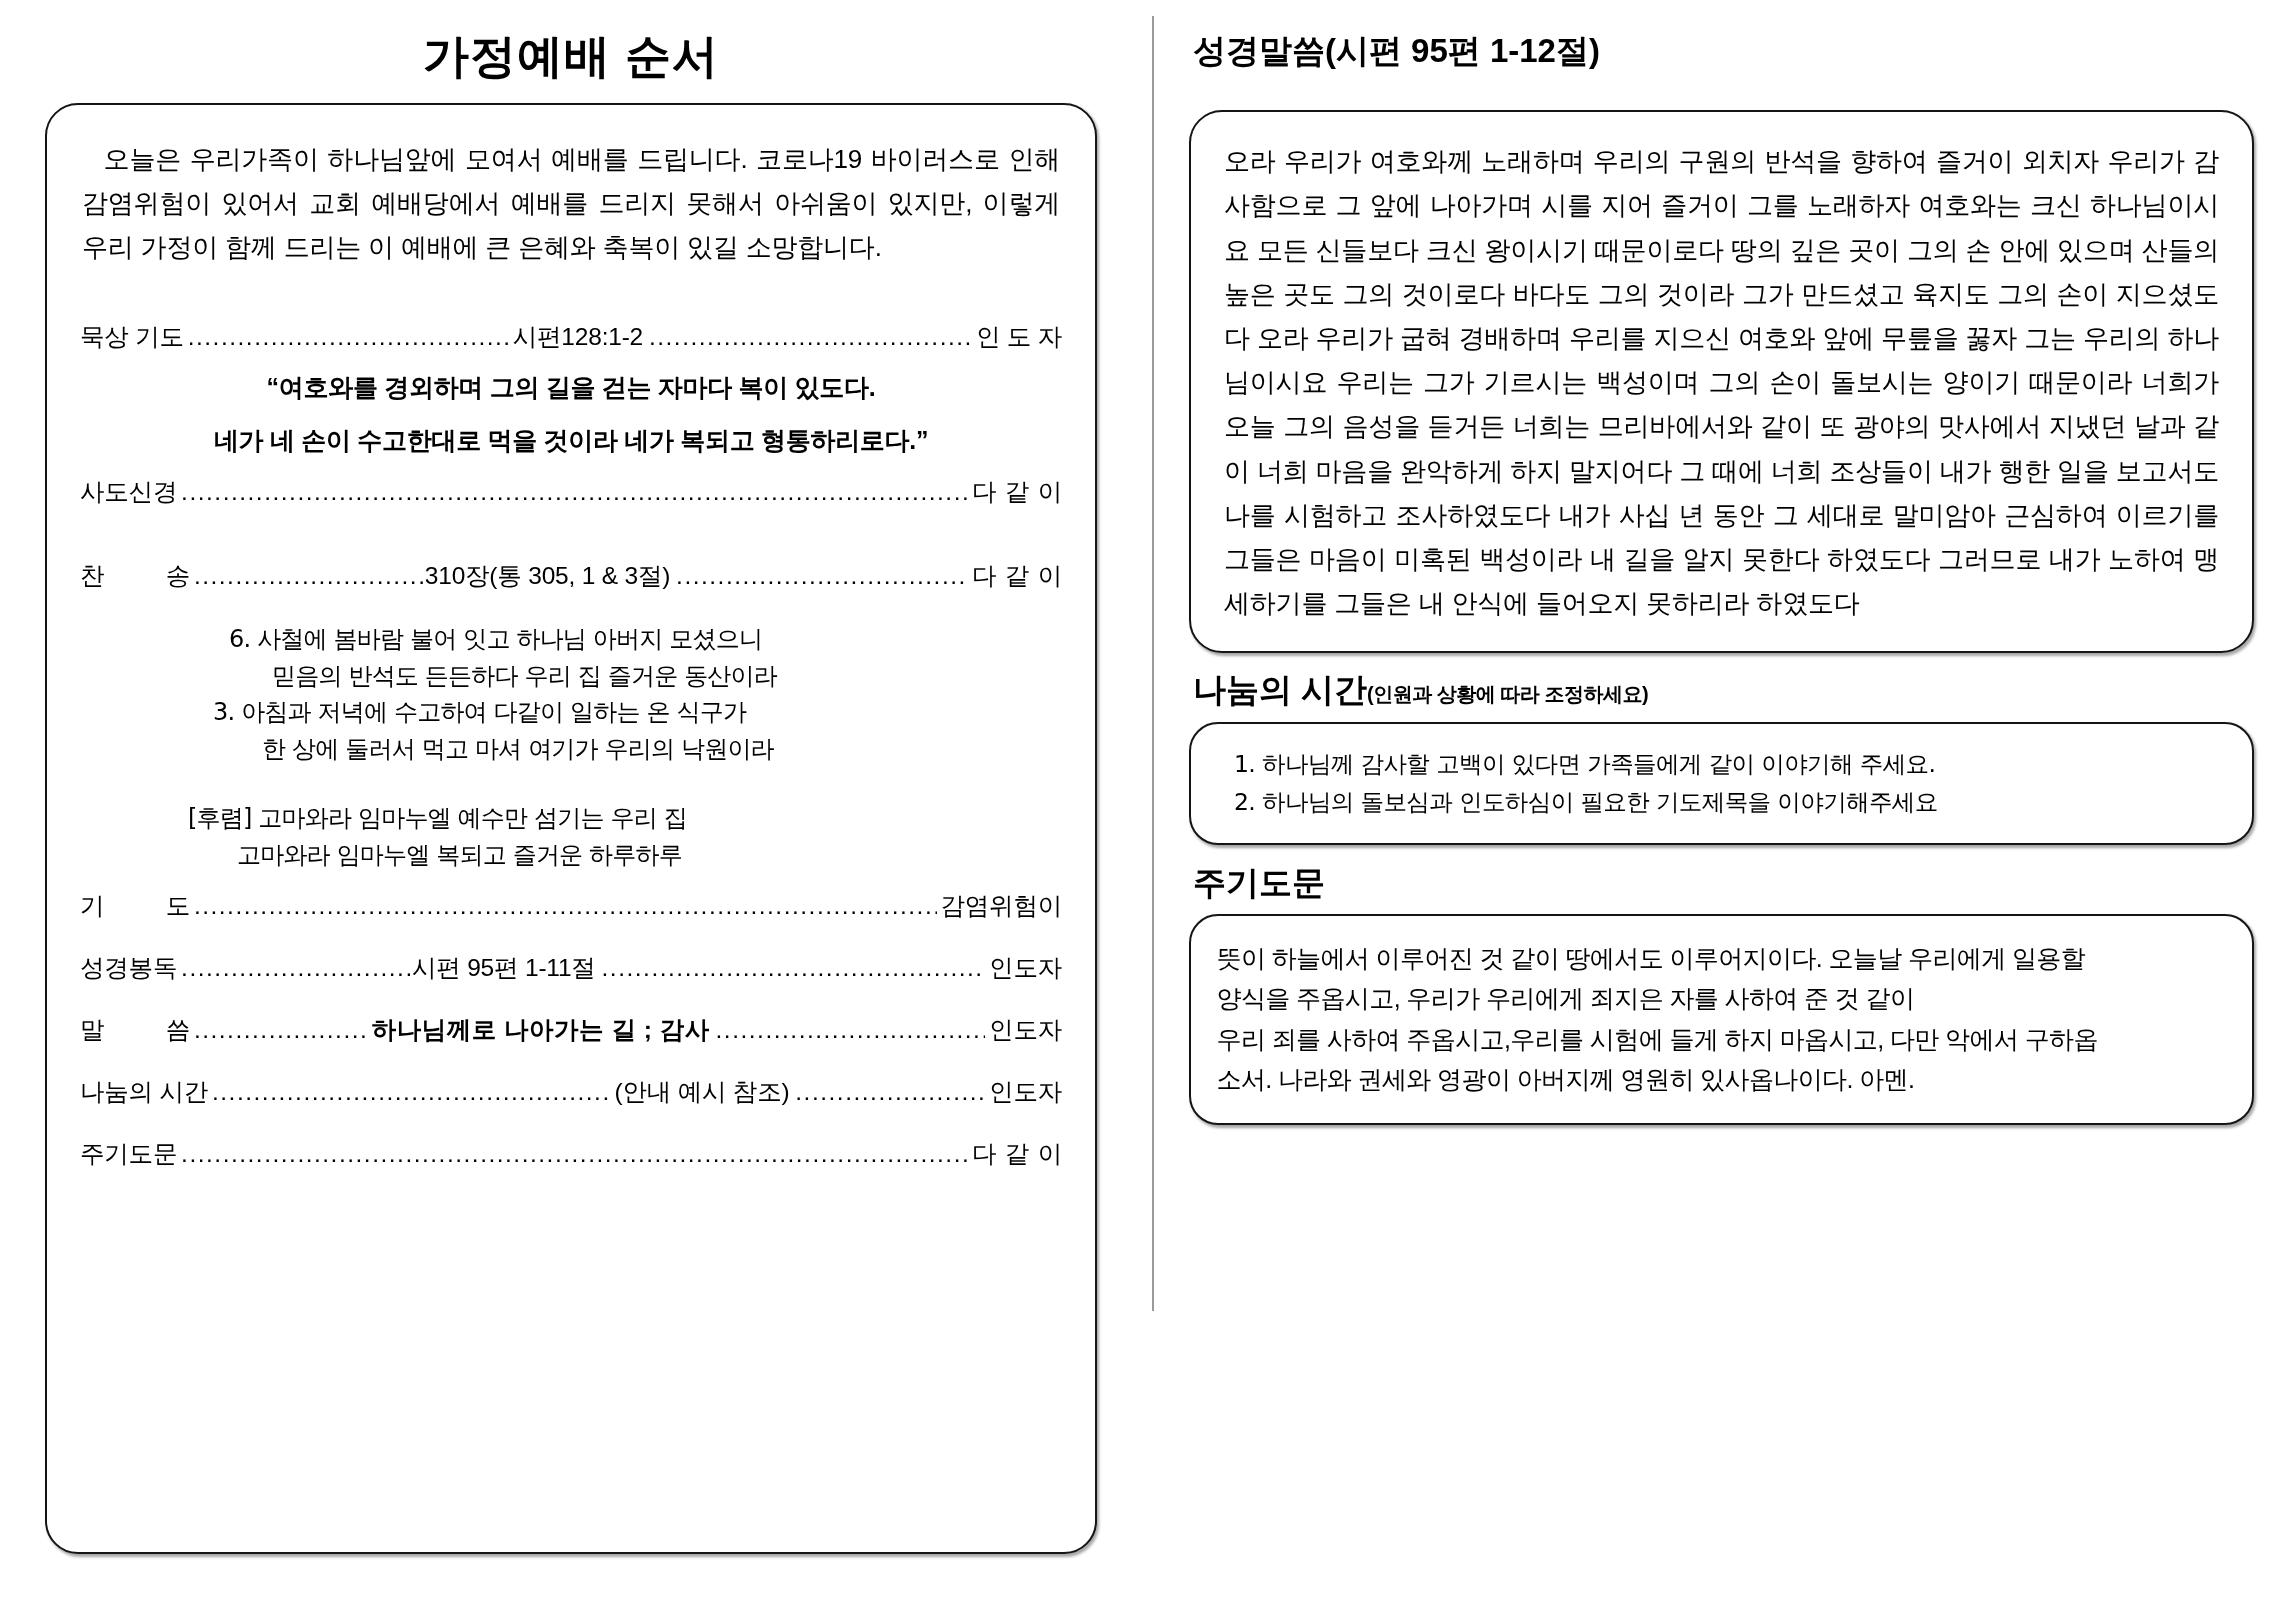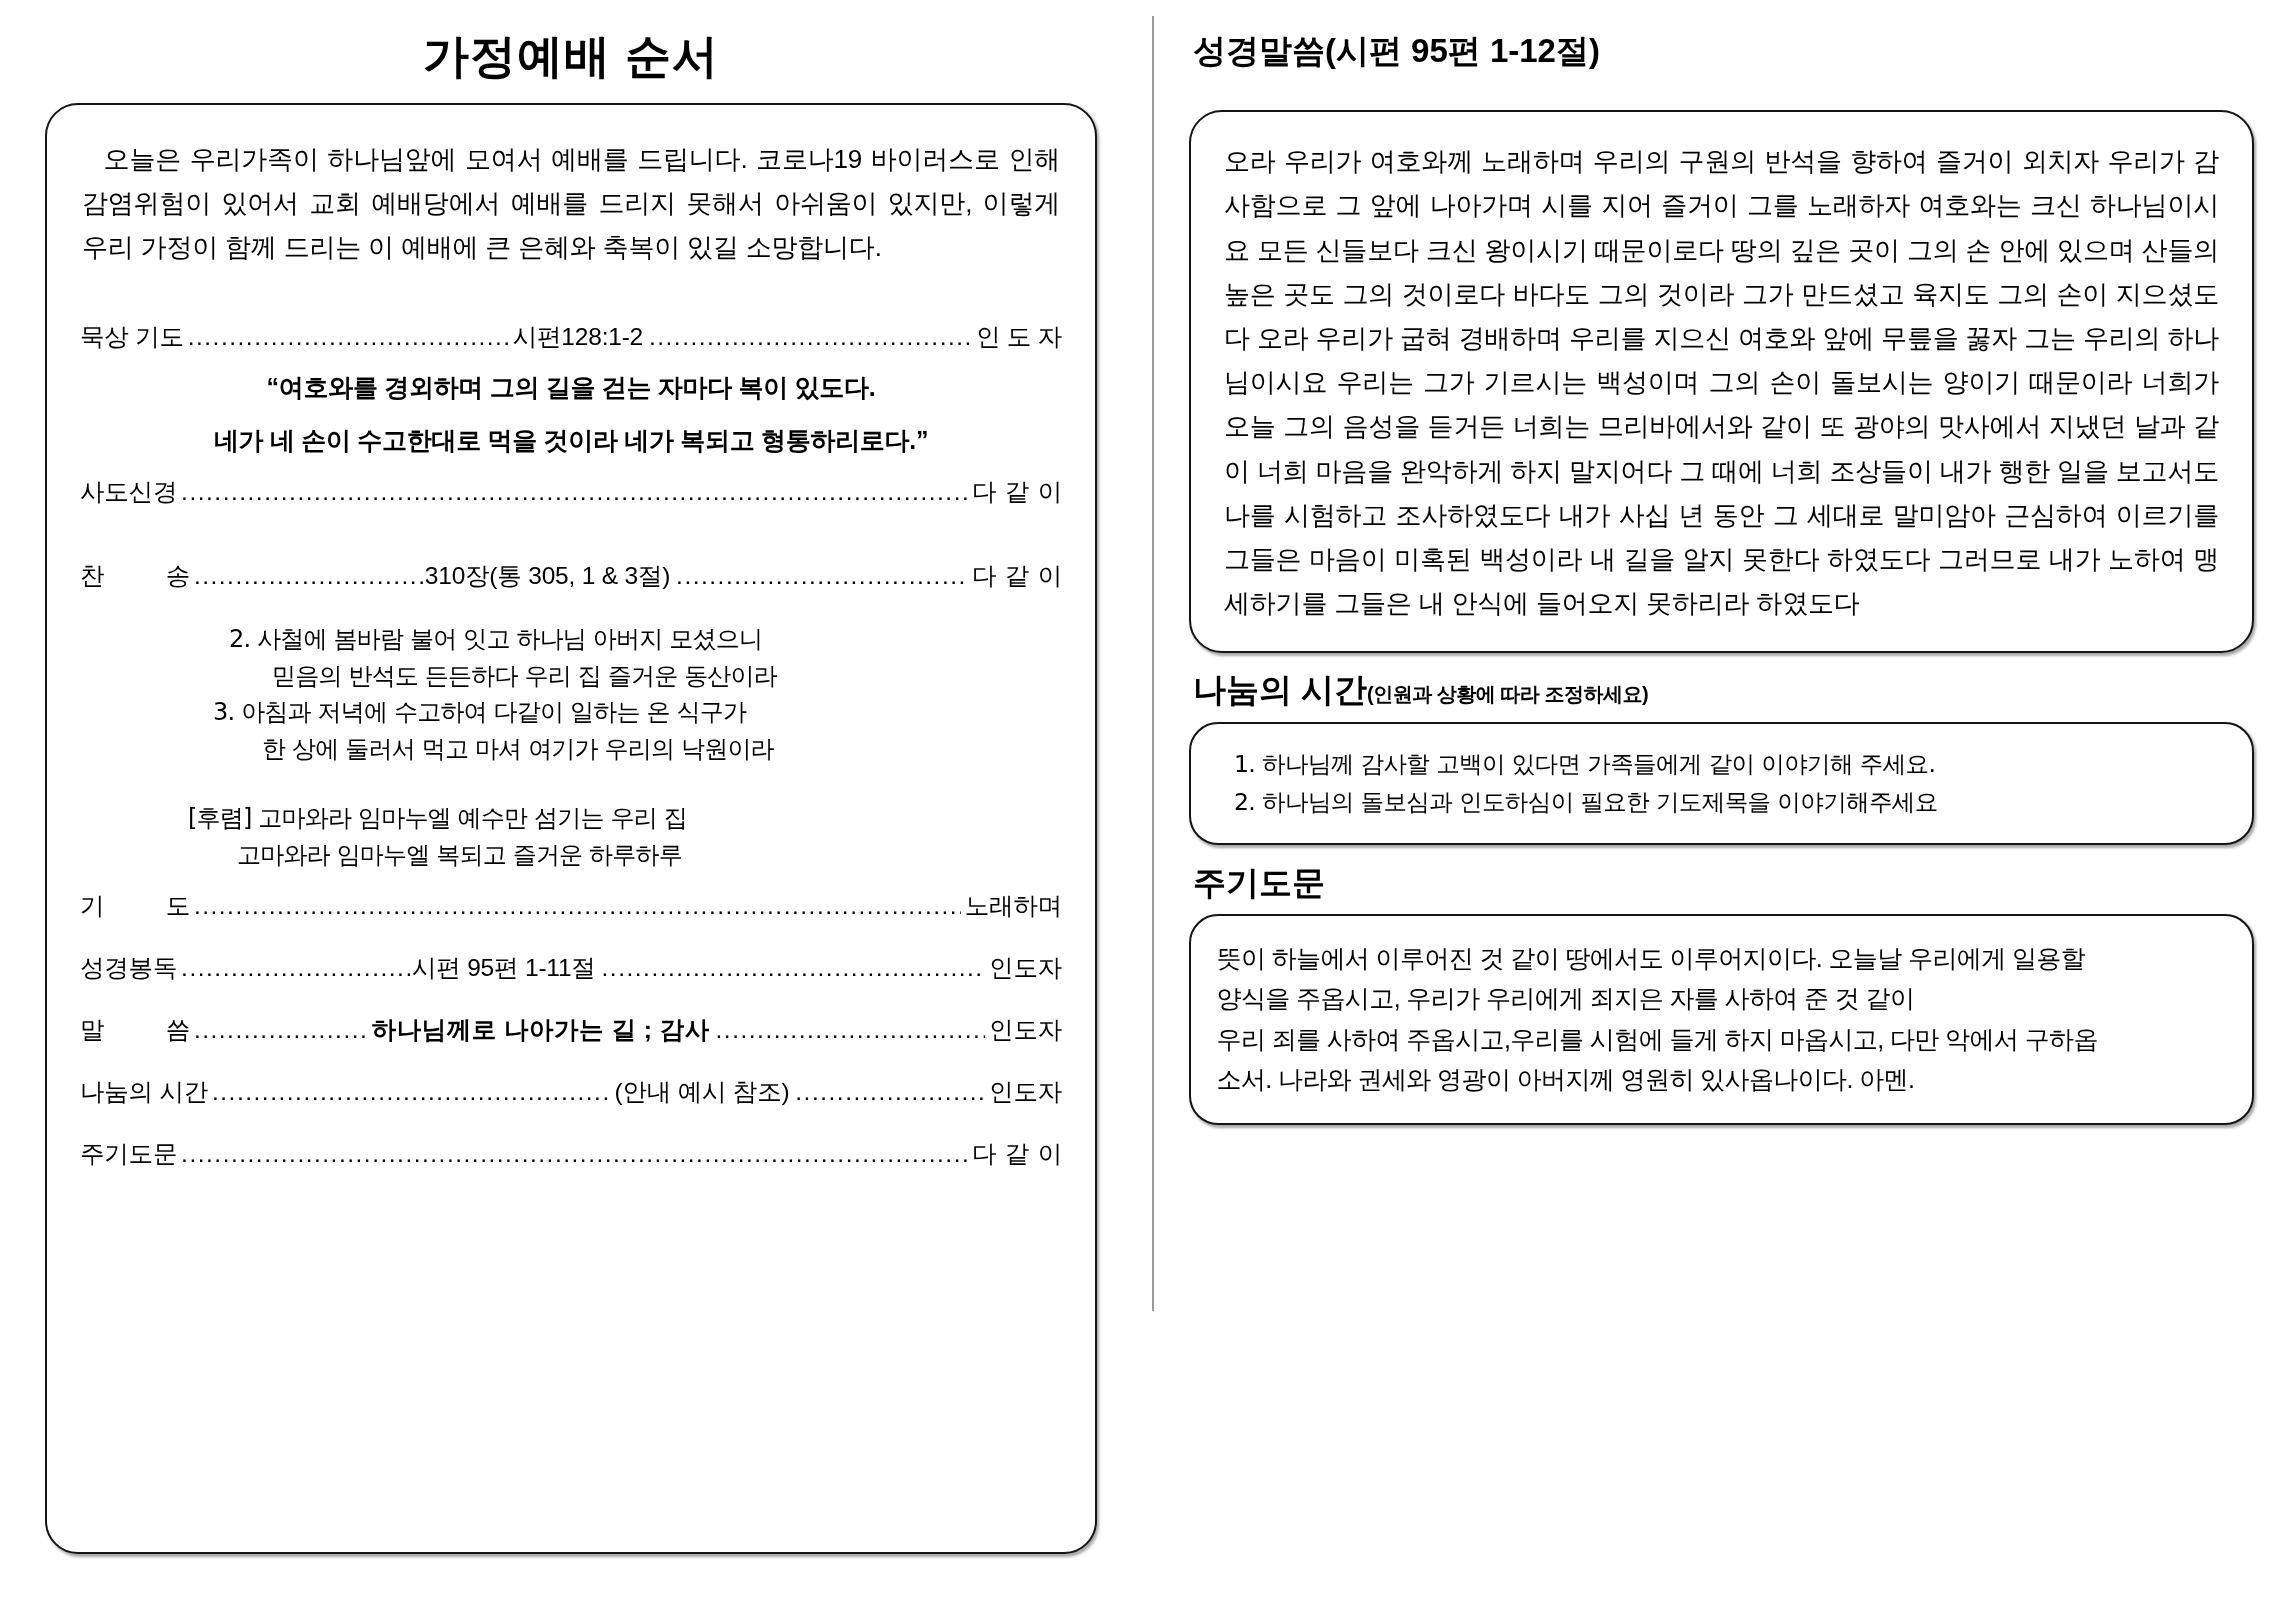--- a/index.html
+++ b/index.html
@@ -244,35 +244,35 @@
         <span class="lbl spread">찬   송</span>
         <span class="dots short">................................................................................................................................................................</span>
         <span class="mid">310장(통 305, 1 &amp; 3절)</span>
         <span class="dots">................................................................................................................................................................</span>
         <span class="role spread">다 같 이</span>
       </div>
 
       <div class="spacer-md"></div>
 
       <div class="hymn">
-        <div class="l1">2. 사철에 봄바람 불어 잇고 하나님 아버지 모셨으니</div>
+        <div class="l1">6. 사철에 봄바람 불어 잇고 하나님 아버지 모셨으니</div>
         <div class="l2">믿음의 반석도 든든하다 우리 집 즐거운 동산이라</div>
         <div class="l3">3. 아침과 저녁에 수고하여 다같이 일하는 온 식구가</div>
         <div class="l4">한 상에 둘러서 먹고 마셔  여기가 우리의 낙원이라</div>
         <div style="height:33px"></div>
         <div class="r1">[후렴] 고마와라 임마누엘  예수만 섬기는 우리 집</div>
         <div class="r2">고마와라 임마누엘  복되고 즐거운 하루하루</div>
       </div>
 
       <div class="spacer-sm"></div>
 
       <div class="order-row">
         <span class="lbl spread">기    도</span>
         <span class="dots">................................................................................................................................................................</span>
-        <span class="role">노래하며</span>
+        <span class="role">감염위험이</span>
       </div>
 
       <div class="spacer-md"></div>
 
       <div class="order-row">
         <span class="lbl">성경봉독</span>
         <span class="dots short">................................................................................................................................................................</span>
         <span class="mid">시편 95편 1-11절</span>
         <span class="dots">................................................................................................................................................................</span>
         <span class="role">인도자</span>

